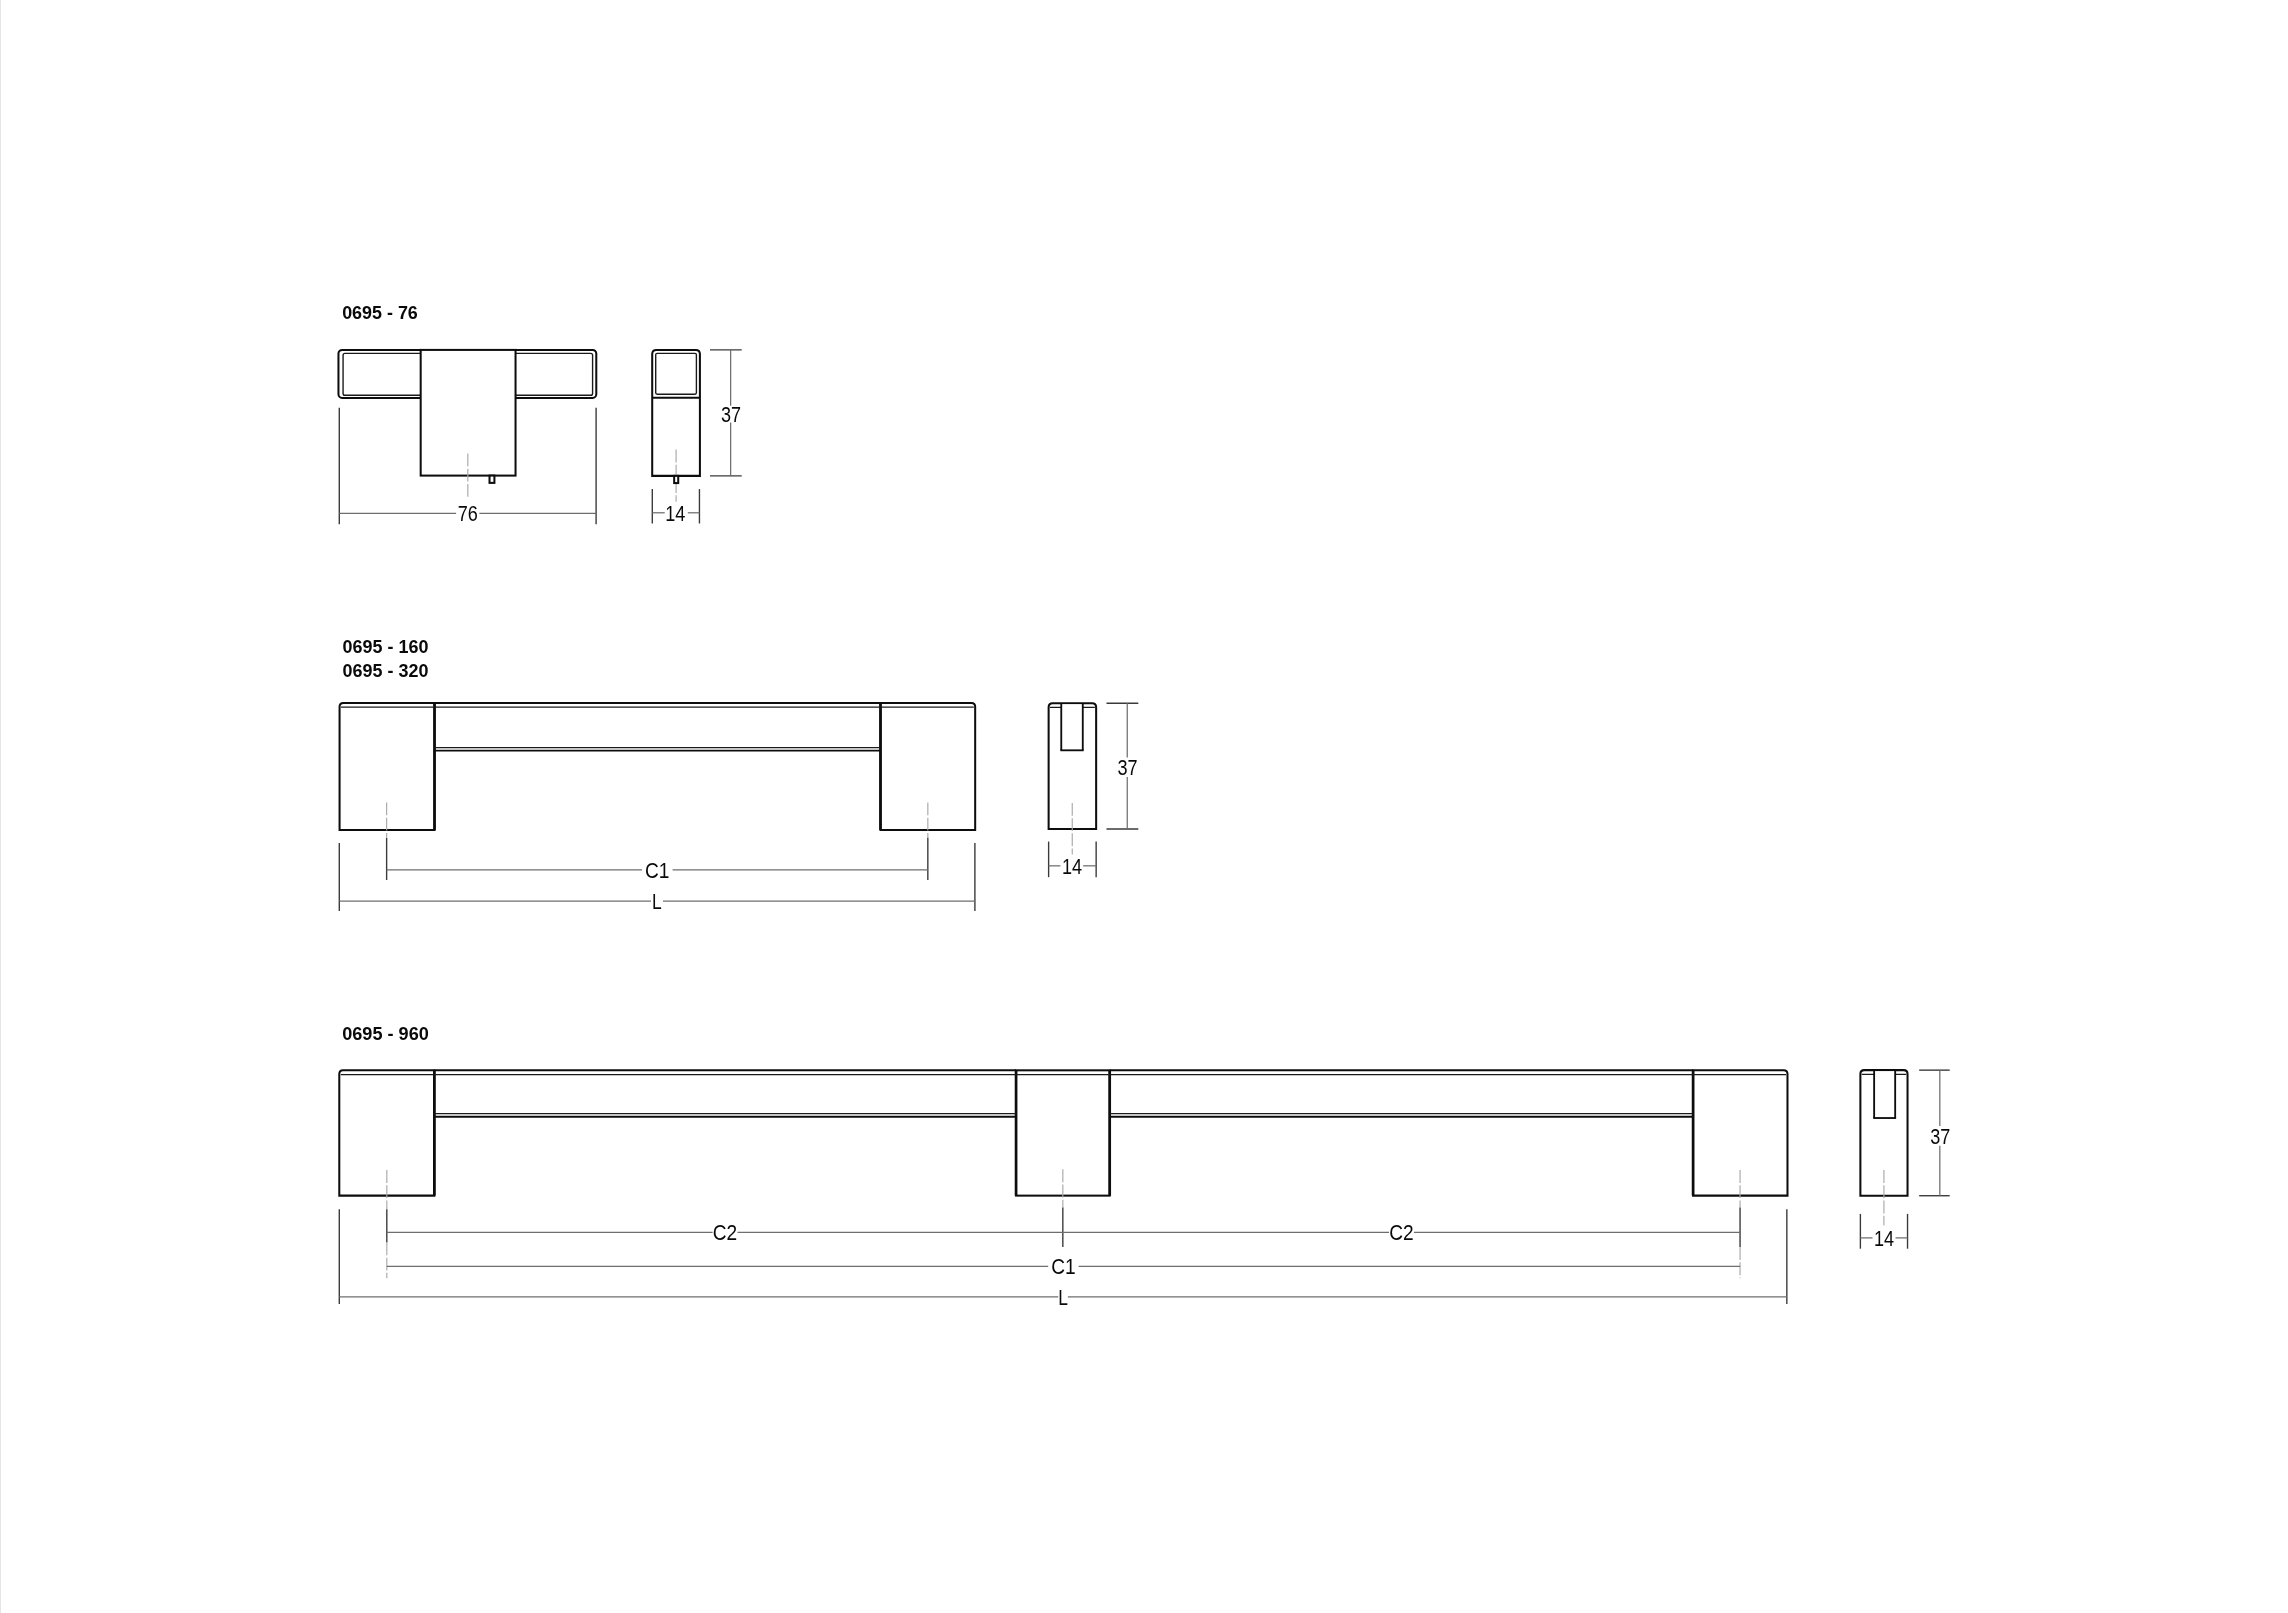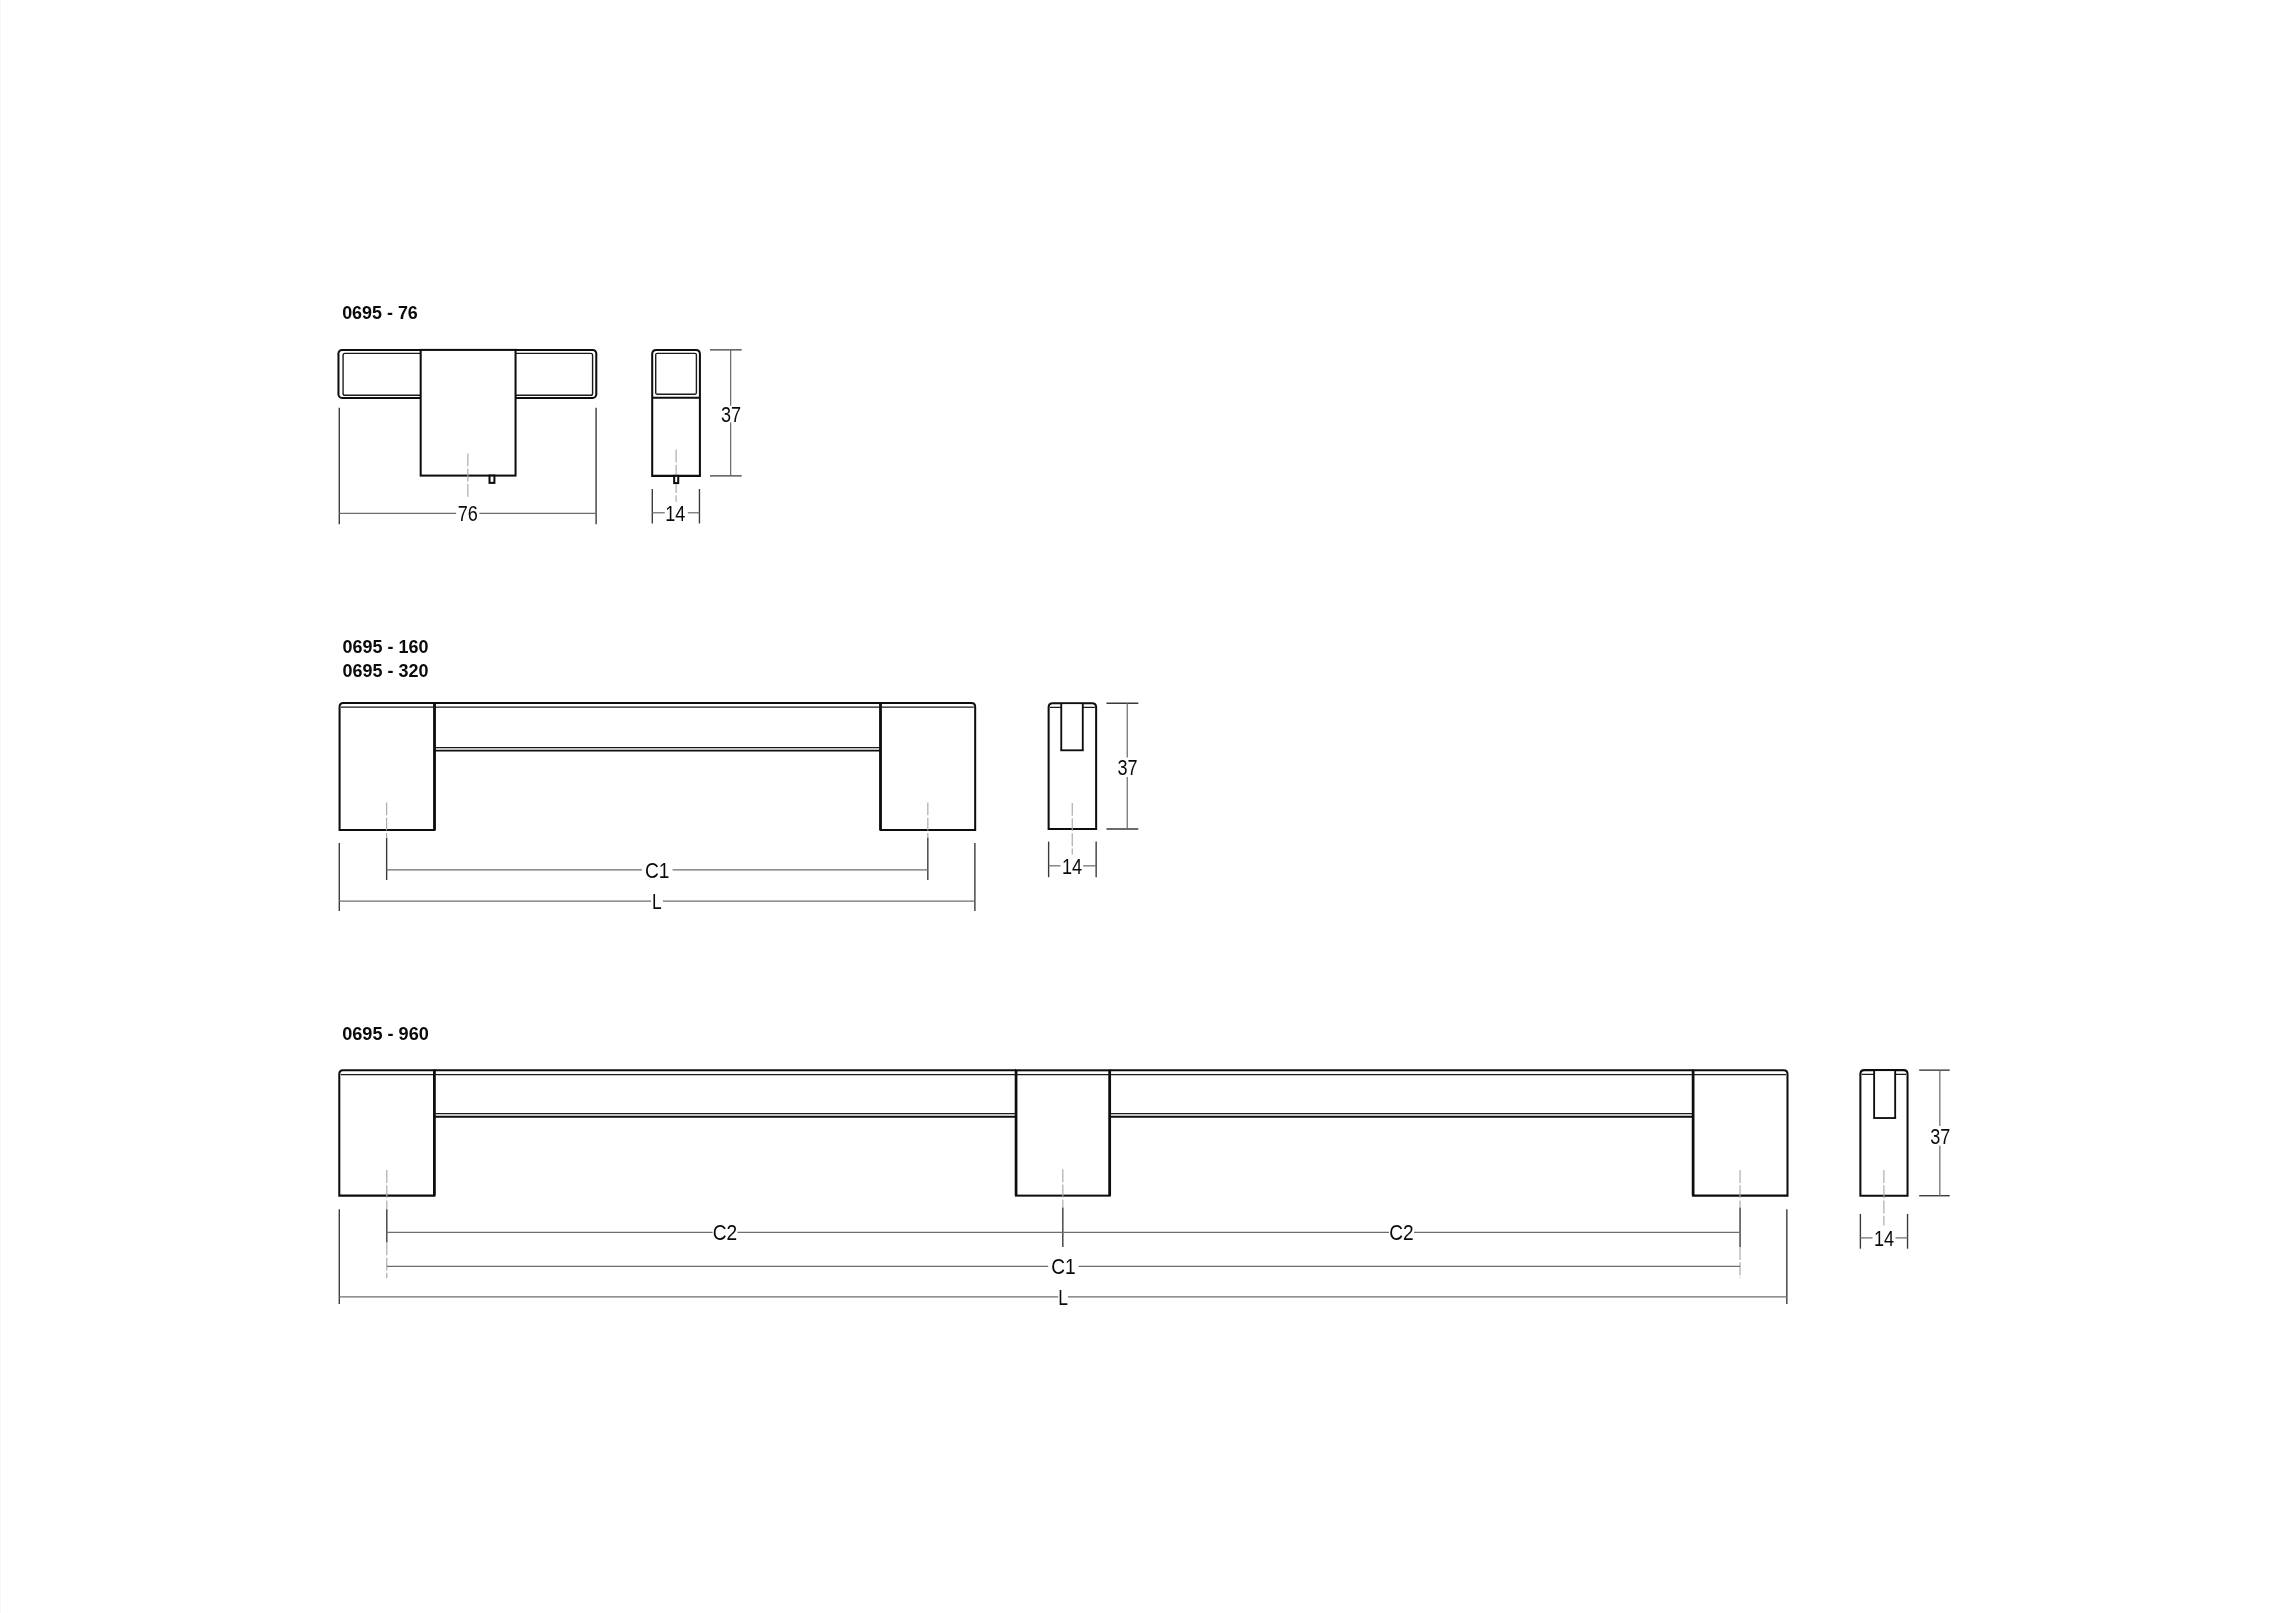--- a/index.html
+++ b/index.html
@@ -1,16 +1,16 @@
 <!DOCTYPE html>
 <html style="font-size:14.8px"><head>
 <meta charset="utf-8">
 <style>
   html,body{margin:0;padding:0;background:#ffffff;}
-  .page{width:2289px;height:1613px;position:relative;background:#e5e5e5;overflow:hidden;filter:grayscale(1);}
+  .page{width:2289px;height:1613px;position:relative;background:#22c55e;overflow:hidden;filter:grayscale(1);}
   text{font-family:"Liberation Sans",sans-serif;fill:#0a0a0a;}
   .ttl{font-weight:bold;font-size:20.5px;}
   .dt{font-size:24px;}
   .main{stroke:#0d0d0d;stroke-width:2.2;fill:none;}
   .mainf{stroke:#0d0d0d;stroke-width:2.2;fill:#ffffff;}
   .thick{stroke:#0d0d0d;stroke-width:2.9;fill:none;}
   .inner{stroke:#1a1a1a;stroke-width:1.5;fill:none;}
   .bb1{stroke:#1a1a1a;stroke-width:1.4;fill:none;}
   .bb2{stroke:#0d0d0d;stroke-width:2.0;fill:none;}
   .ext{stroke:#3a3a3a;stroke-width:1.5;fill:none;}

